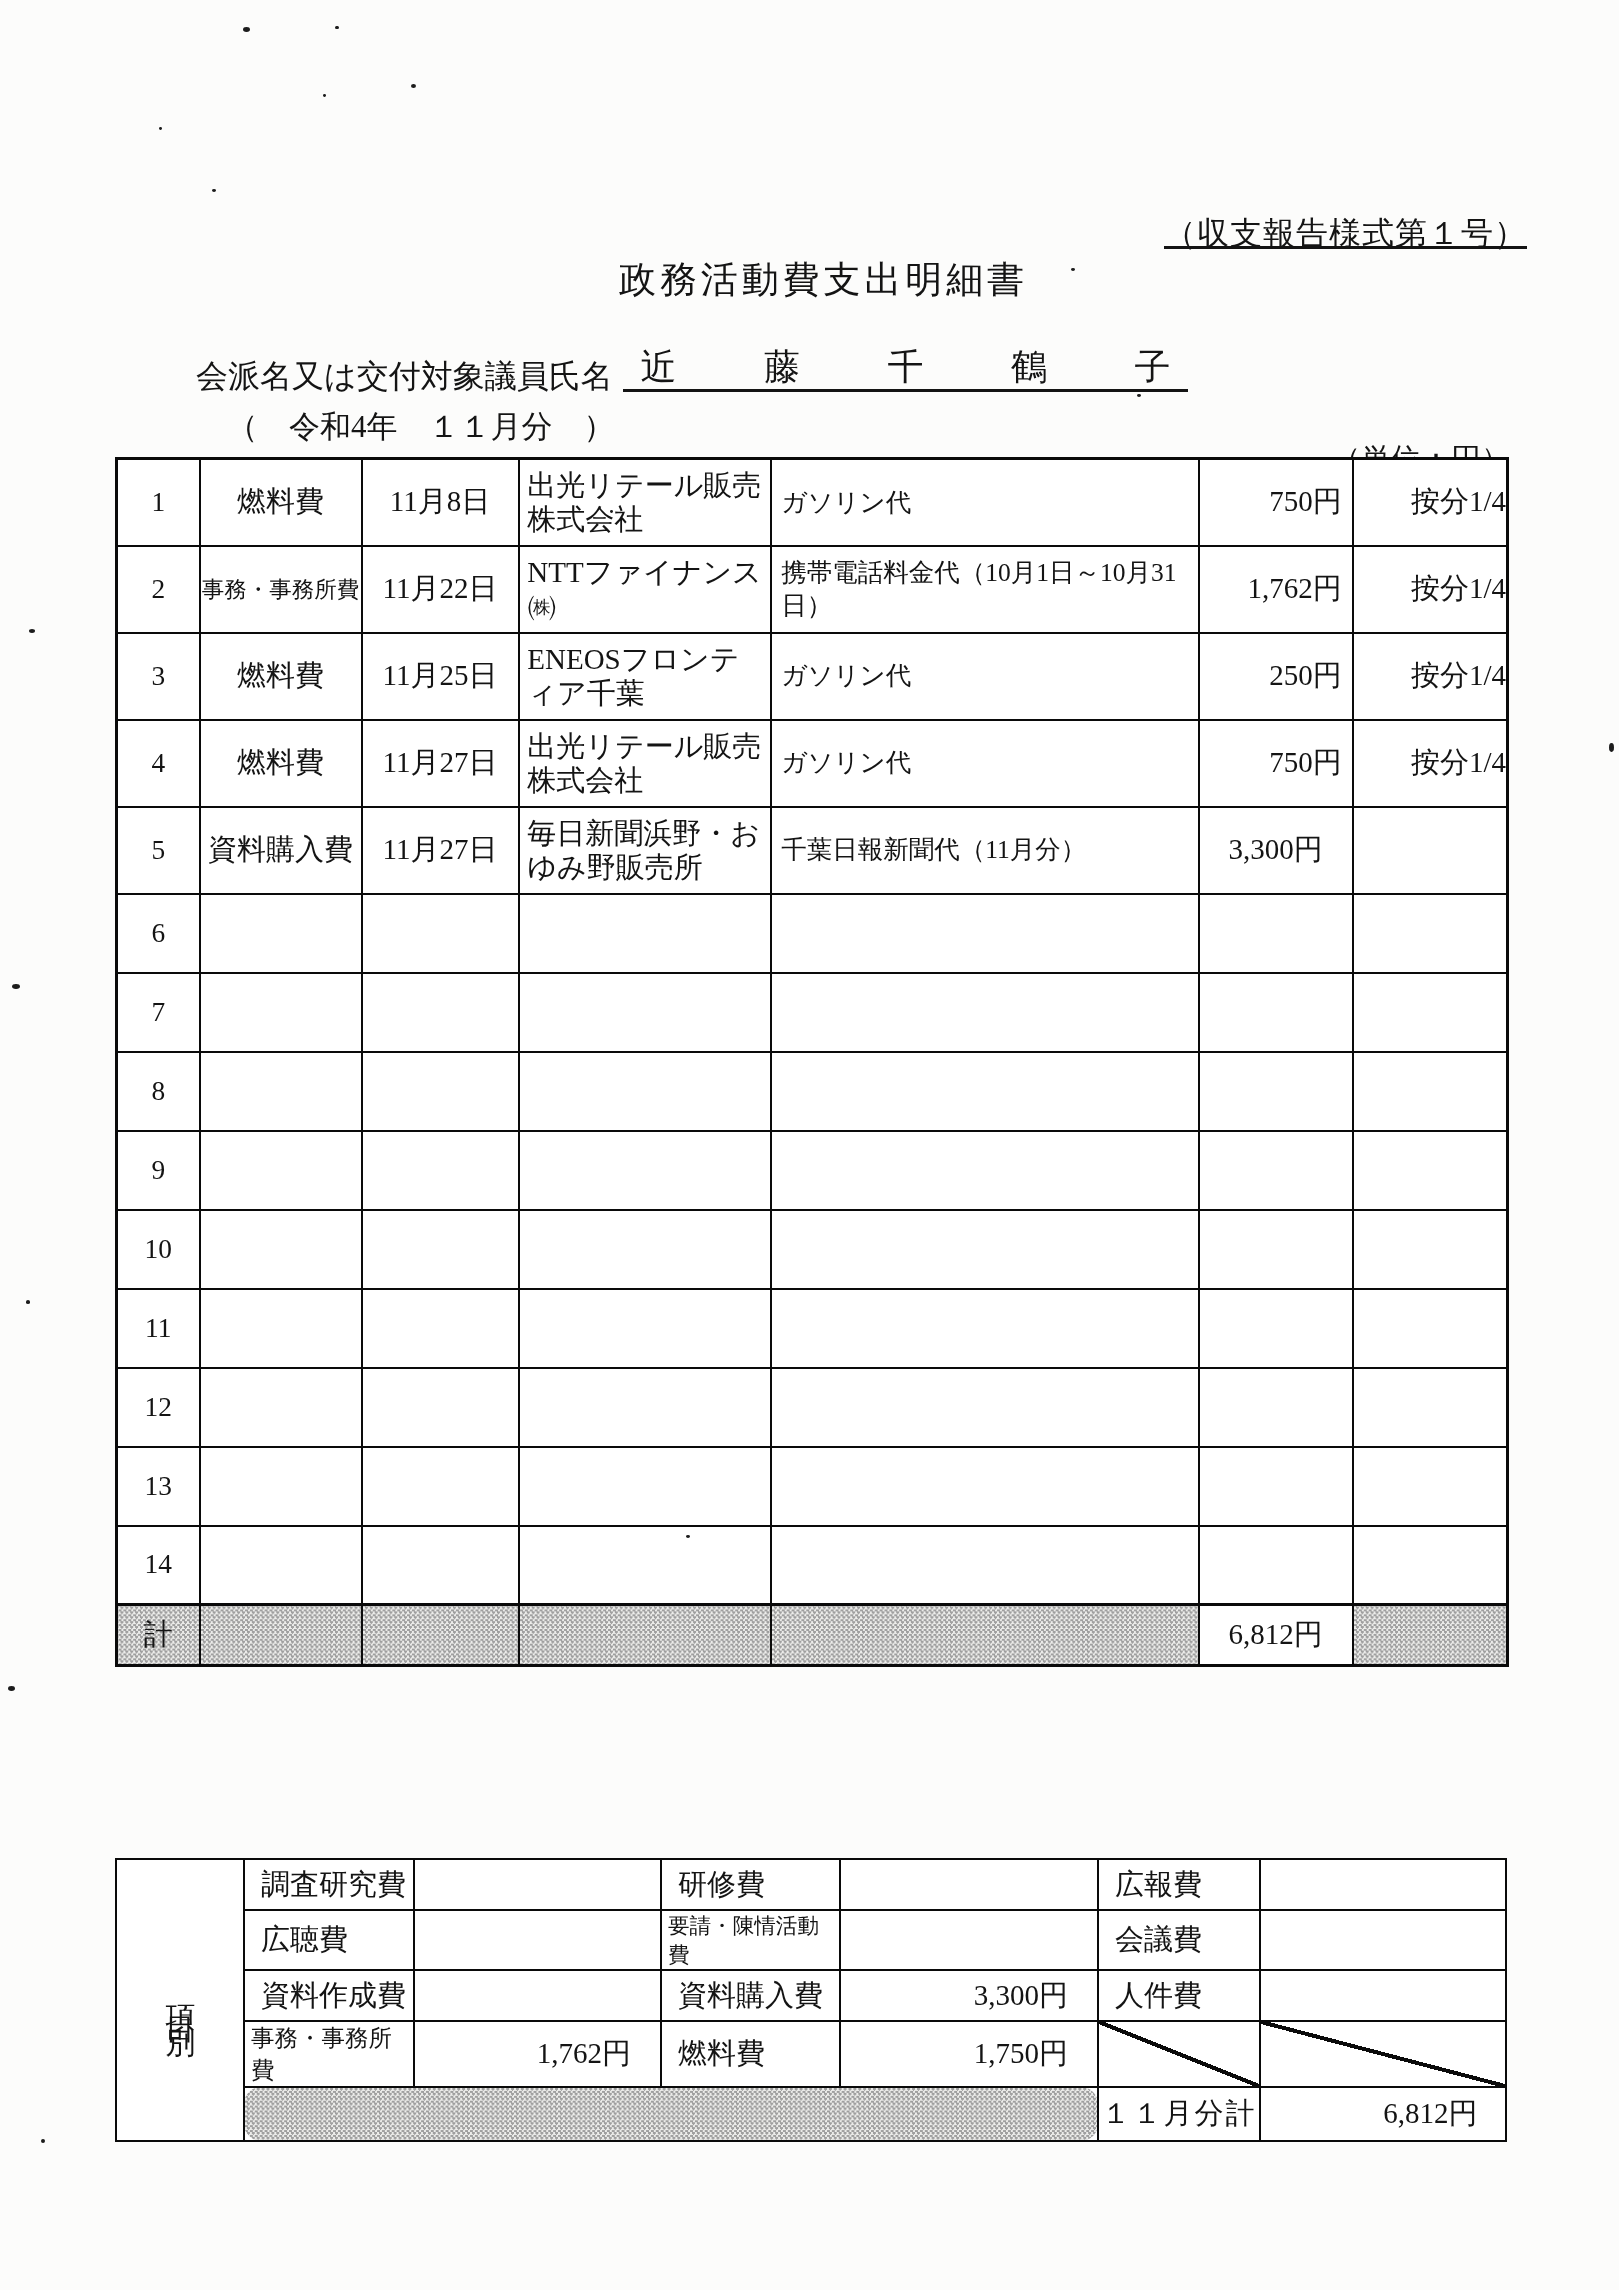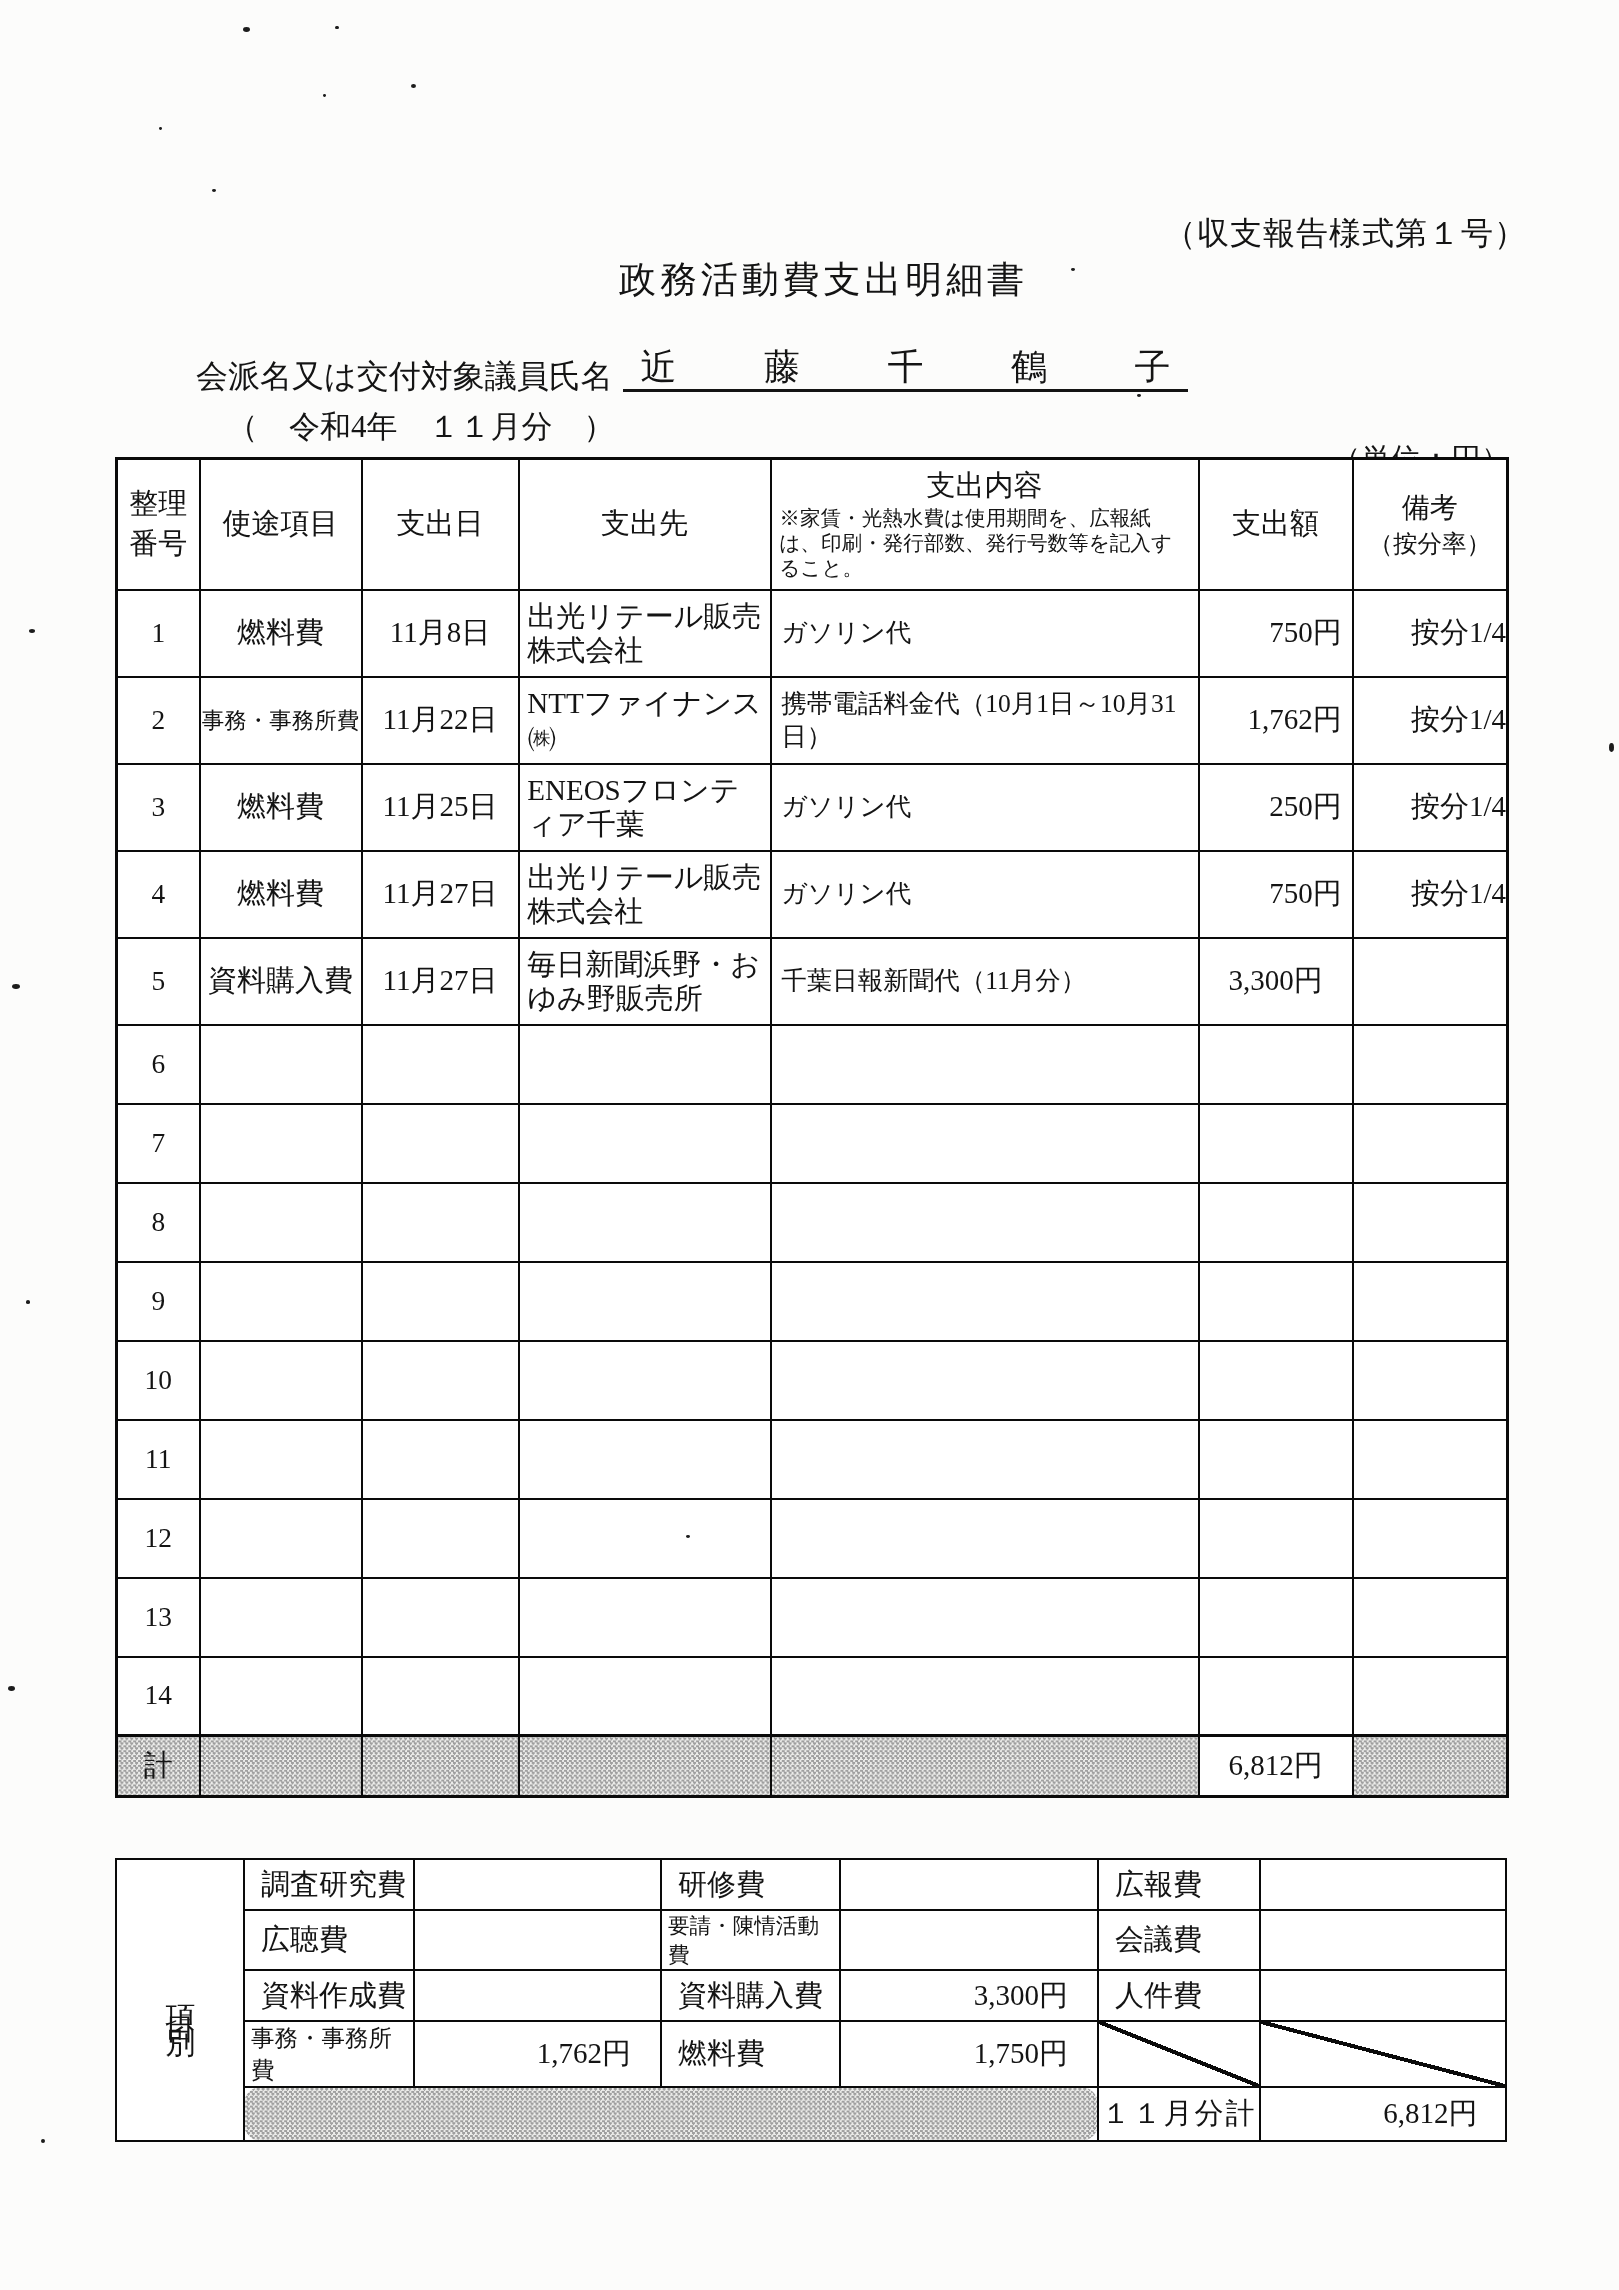--- a/index.html
+++ b/index.html
@@ -5,21 +5,21 @@
   * { box-sizing: border-box; margin: 0; padding: 0; }
   html, body { background: #e8e8e6; }
   body { font-family: "Liberation Serif", "DejaVu Serif", serif; color: #141414; }
   .page {
     position: relative;
     width: 1619px; height: 2291px;
     background: #fcfcfb;
     overflow: hidden;
   }
   
-  .form-note { position: absolute; top: 212px; left: 1164px; font-size: 32px; letter-spacing: 1px; }
+  .form-note { position: absolute; top: 212px; left: 1164px; font-size: 32px; letter-spacing: 1px; text-decoration: underline; }
   .doc-title { position: absolute; top: 255px; left: 0; width: 1647px; text-align: center; font-size: 37px; letter-spacing: 3.9px; }
   .name-label { position: absolute; top: 355px; left: 196px; font-size: 32px; }
   .name-line {
     position: absolute; top: 343px; left: 623px; width: 565px; height: 49px;
     border-bottom: 3.9px solid #141414;
     display: flex; justify-content: space-between; align-items: flex-start;
     padding: 0 17.6px; font-size: 36px;
   }
   .period-line { position: absolute; top: 406px; left: 227px; font-size: 31px; }
   .unit-note { position: absolute; top: 410px; left: 1331px; font-size: 30px; margin-top: 29px; }
@@ -96,35 +96,20 @@
     <colgroup>
       <col style="width:83px">
         <col style="width:162px">
         <col style="width:157px">
       <col style="width:252px">
         <col style="width:428px">
         <col style="width:154px">
         <col style="width:155px">
     </colgroup>
     <tbody>
-        <tr class="hdr" style="height:131px">
-      <td>整理番号</td>
-      <td>使途項目</td>
-      <td>支出日</td>
-      <td>支出先</td>
-      <td class="hdr-stack">
-        <div class="t1">支出内容</div>
-        <div class="t2">※家賃・光熱水費は使用期間を、広報紙は、印刷・発行部数、発行号数等を記入すること。</div>
-      </td>
-      <td>支出額</td>
-      <td class="hdr-rem">
-        <div class="t1">備考</div>
-        <div class="t2">（按分率）</div>
-      </td>
-    </tr>
 
     <tr style="height:87px">
       <td class="c-no">1</td>
       <td class="c-cat">燃料費</td>
       <td class="c-date">11月8日</td>
       <td class="c-payee">出光リテール販売株式会社</td>
       <td class="c-desc">ガソリン代</td>
       <td class="c-amt">750円</td>
       <td class="c-rem">按分1/4</td>
     </tr>

